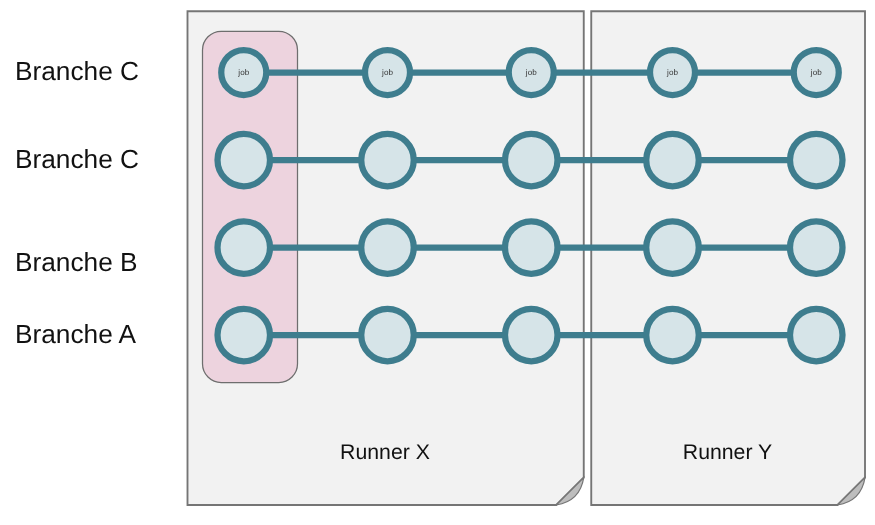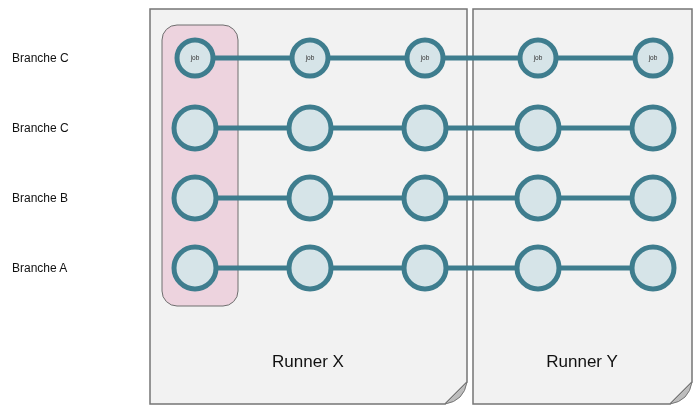--- a/index.html
+++ b/index.html
@@ -17,21 +17,21 @@
   }
   #diagram-svg {
     position: absolute;
     left: 0;
     top: 0;
   }
   .branch-label {
     position: absolute;
     left: 12px;
     transform: translateY(-50%);
-    font-size: 12px;
+    font-size: 21px;
     color: #111111;
     white-space: nowrap;
   }
   .runner-label {
     font-size: 17px;
     fill: #111111;
   }
   .job-label {
     font-size: 6.5px;
     fill: #333333;
@@ -75,16 +75,16 @@
       <circle cx="653" cy="198" r="21" fill="#d6e4e8" stroke="#3e7d8e" stroke-width="5"></circle>
       <circle cx="195" cy="268" r="21" fill="#d6e4e8" stroke="#3e7d8e" stroke-width="5"></circle>
       <circle cx="310" cy="268" r="21" fill="#d6e4e8" stroke="#3e7d8e" stroke-width="5"></circle>
       <circle cx="425" cy="268" r="21" fill="#d6e4e8" stroke="#3e7d8e" stroke-width="5"></circle>
       <circle cx="538" cy="268" r="21" fill="#d6e4e8" stroke="#3e7d8e" stroke-width="5"></circle>
       <circle cx="653" cy="268" r="21" fill="#d6e4e8" stroke="#3e7d8e" stroke-width="5"></circle>
     </svg>
   <div id="branch-labels">
       <div class="branch-label" style="top: 58px;">Branche C</div>
       <div class="branch-label" style="top: 128px;">Branche C</div>
-      <div class="branch-label" style="top: 198px;">Branche B</div>
+      <div class="branch-label" style="top: 211px;">Branche B</div>
       <div class="branch-label" style="top: 268px;">Branche A</div>
     </div>
 </div>
 
 </body></html>

